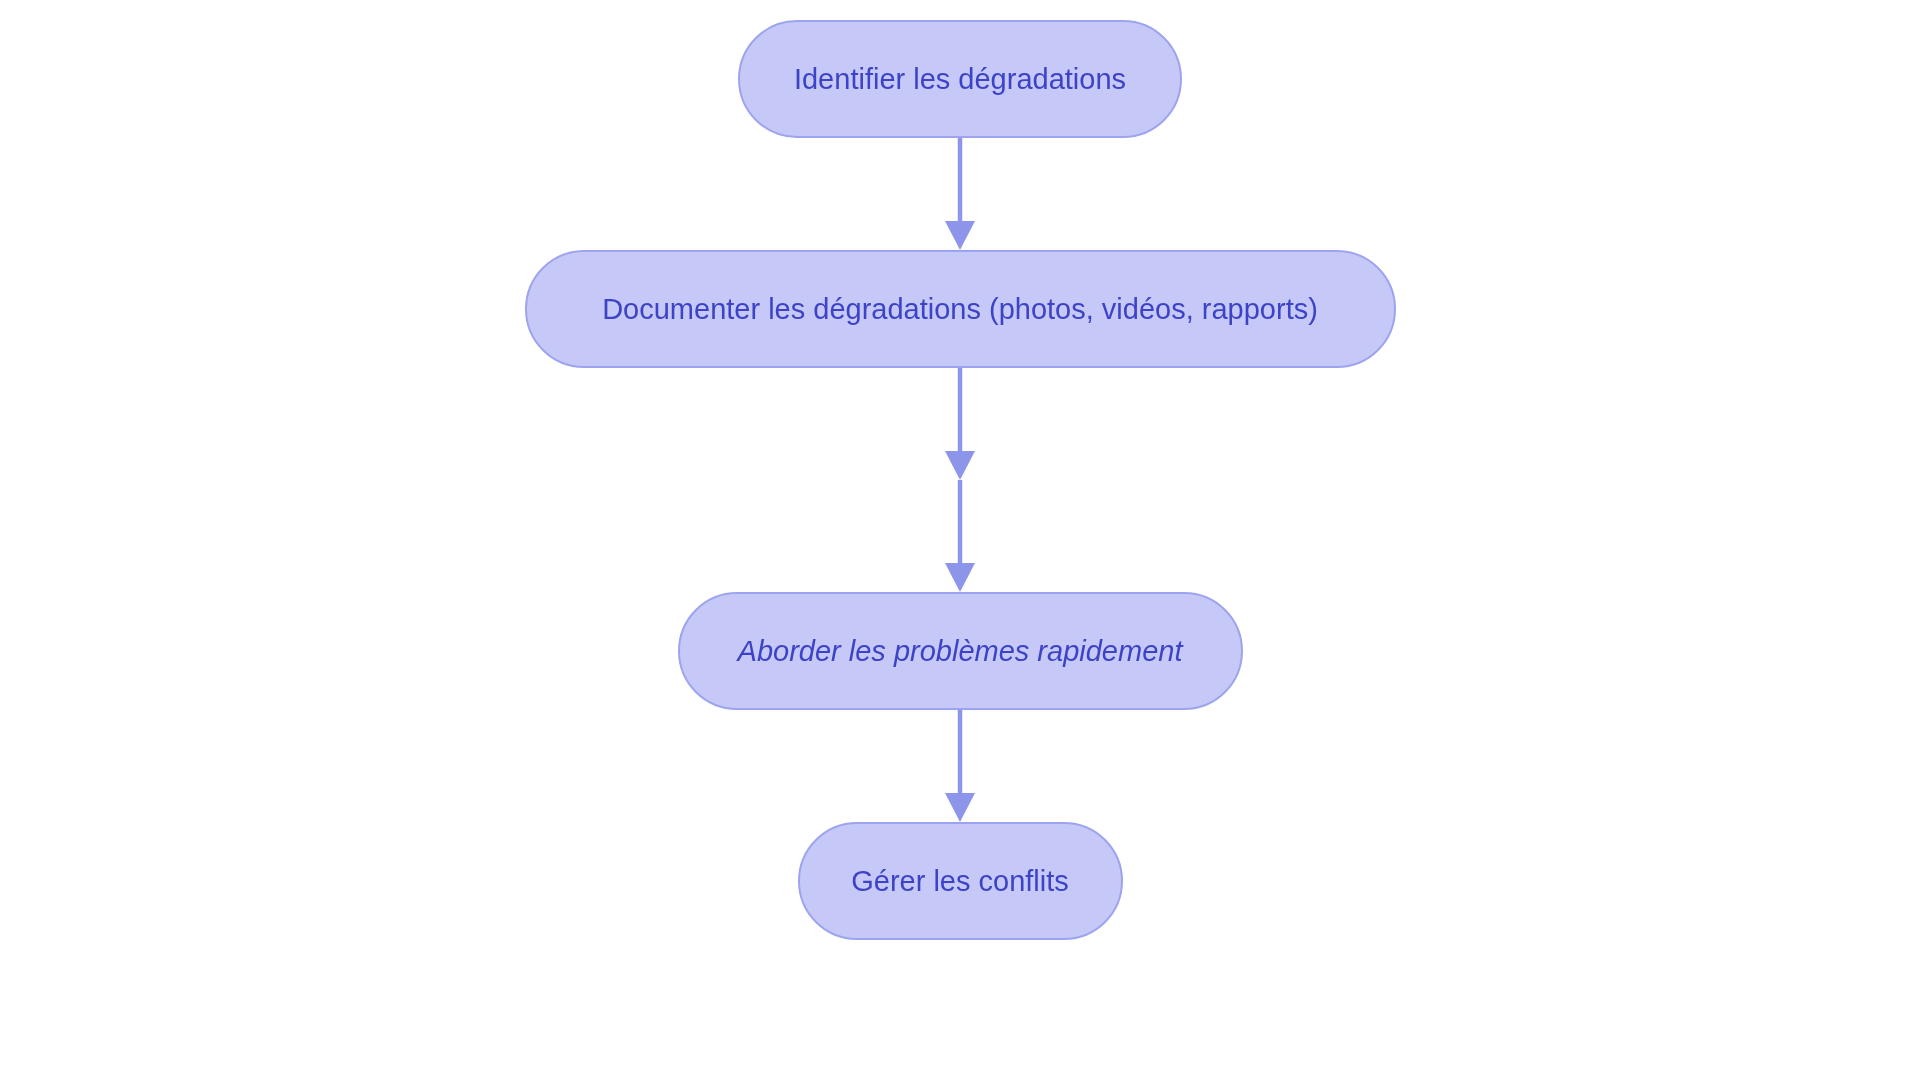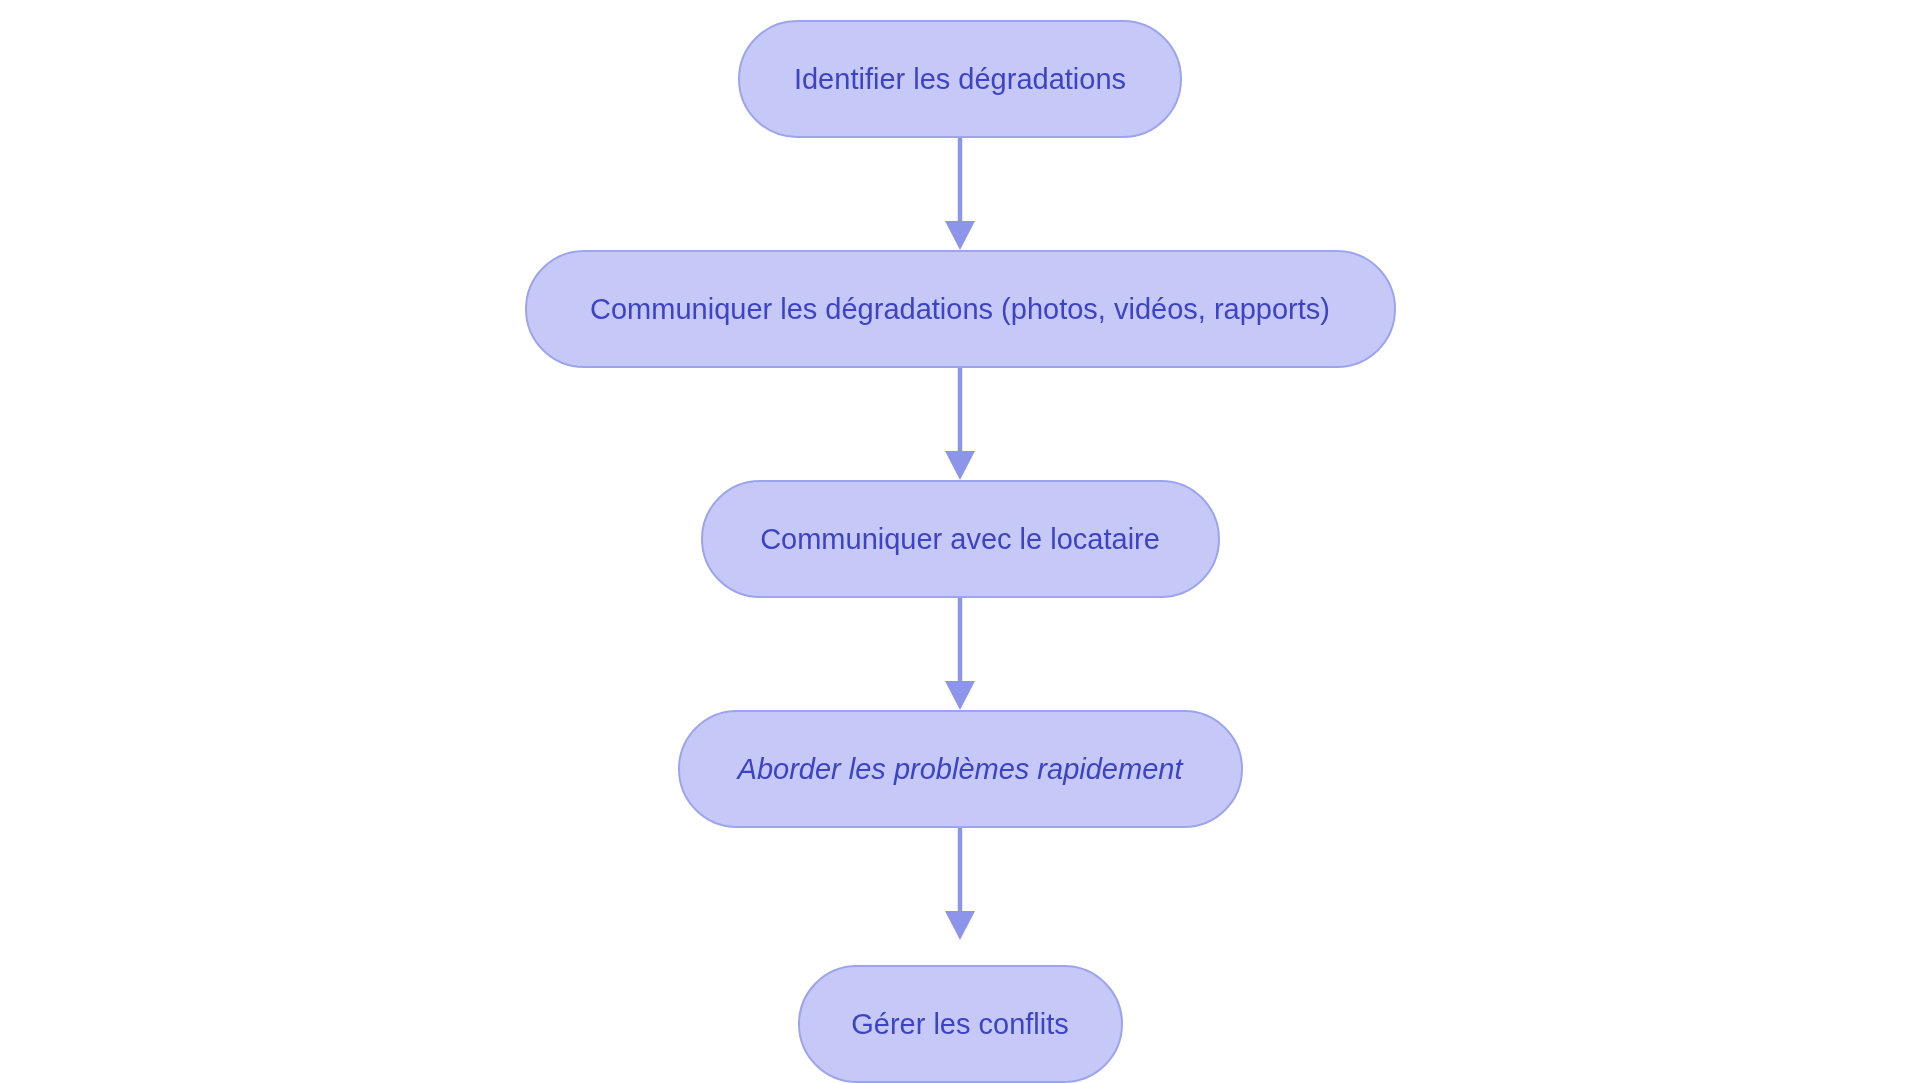--- a/index.html
+++ b/index.html
@@ -37,21 +37,21 @@
     color:var(--node-text);
     font-size:29px;
     line-height:1.2;
     white-space:nowrap;
     text-align:center;
   }
   .n1{width:444px;}
   .n2{width:871px;}
   .n3{width:519px;}
   .n4{width:565px;font-style:italic;}
-  .n5{width:325px;margin-top:25px;}
+  .n5{width:325px;}
   .connector{
     flex:0 0 auto;
     height:112px;
     width:32px;
     display:block;
   }
   .connector line{stroke:var(--arrow);stroke-width:4.5;}
   .connector polygon{fill:var(--arrow);}
 </style>
 </head>
@@ -62,31 +62,28 @@
   <div class="flow-node n1">
     <span>Identifier les dégradations</span>
   </div>
 
   <svg class="connector" viewBox="0 0 32 112" xmlns="http://www.w3.org/2000/svg">
     <line x1="16" y1="0" x2="16" y2="85"></line>
     <polygon points="1,83 31,83 16,112"></polygon>
   </svg>
 
   <div class="flow-node n2">
-    <span>Communiquer les dégradations (photos, vidéos, rapports)</span>
+    <span>Documenter les dégradations (photos, vidéos, rapports)</span>
   </div>
 
   <svg class="connector" viewBox="0 0 32 112" xmlns="http://www.w3.org/2000/svg">
     <line x1="16" y1="0" x2="16" y2="85"></line>
     <polygon points="1,83 31,83 16,112"></polygon>
   </svg>
 
-  <div class="flow-node n3">
-    <span>Communiquer avec le locataire</span>
-  </div>
 
   <svg class="connector" viewBox="0 0 32 112" xmlns="http://www.w3.org/2000/svg">
     <line x1="16" y1="0" x2="16" y2="85"></line>
     <polygon points="1,83 31,83 16,112"></polygon>
   </svg>
 
   <div class="flow-node n4">
     <span>Aborder les problèmes rapidement</span>
   </div>
 

